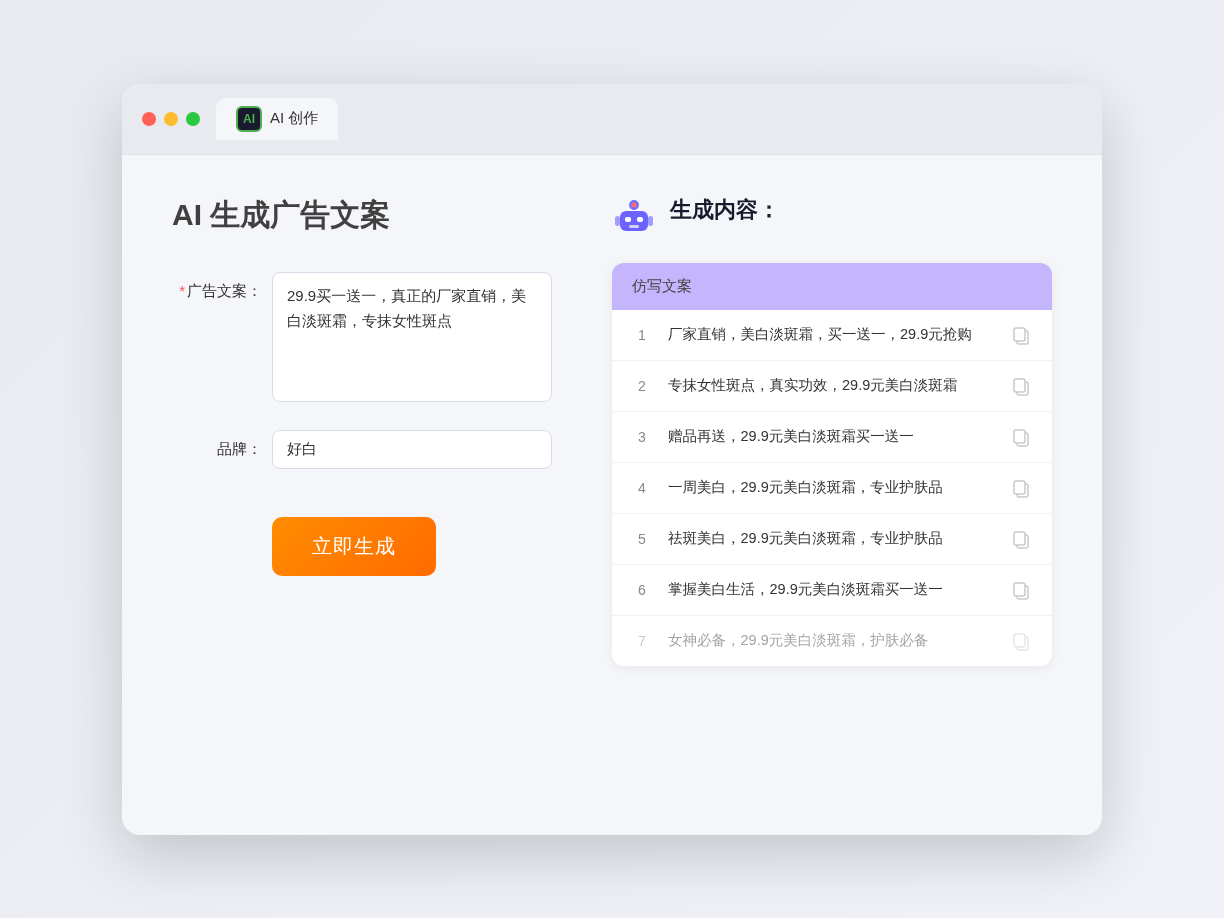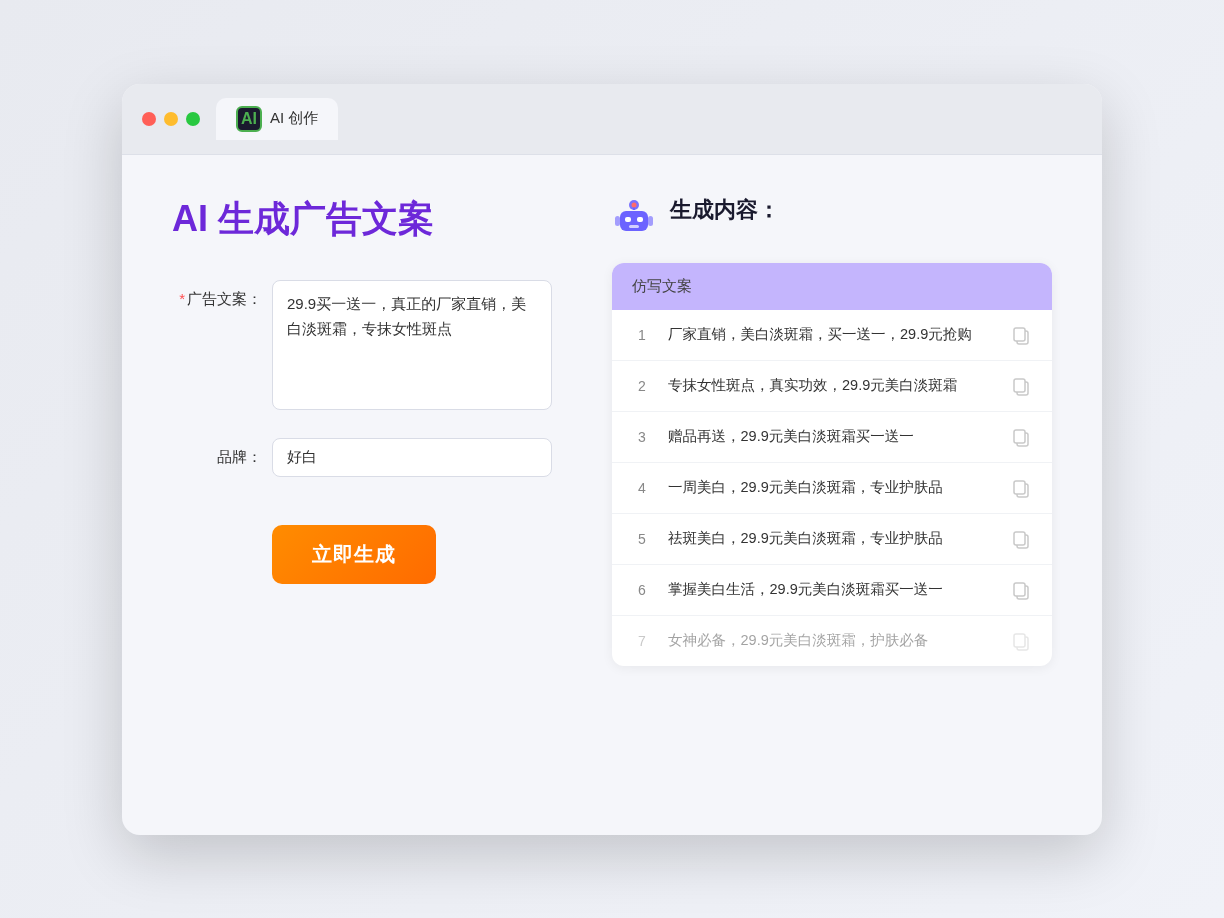--- a/index.html
+++ b/index.html
@@ -51,40 +51,40 @@
     }
     .ai-logo {
       width: 26px;
       height: 26px;
       background: #1a1a2e;
       border-radius: 6px;
       display: flex;
       align-items: center;
       justify-content: center;
       color: #4CAF50;
-      font-size: 16px;
+      font-size: 12px;
       font-weight: 900;
       border: 2px solid #4CAF50;
     }
     .content-area {
       padding: 40px 50px;
       display: flex;
       gap: 60px;
       min-height: 680px;
     }
     .left-panel {
       flex: 0 0 380px;
     }
     .right-panel {
       flex: 1;
     }
     .page-title {
-      font-size: 36px;
+      font-size: 30px;
       font-weight: 700;
-      color: #6d28d9;
+      color: #404040;
       margin-bottom: 36px;
     }
     .form-row {
       display: flex;
       align-items: flex-start;
       margin-bottom: 28px;
       gap: 10px;
     }
     .form-label {
       font-size: 15px;
@@ -116,21 +116,21 @@
     }
     .generate-btn {
       margin-top: 20px;
       margin-left: 100px;
       background: linear-gradient(135deg, #ff8c00, #ff6b00);
       color: #fff;
       border: none;
       border-radius: 10px;
       padding: 16px 40px;
       font-size: 20px;
-      font-weight: 700;
+      font-weight: 400;
       cursor: pointer;
       font-family: inherit;
       letter-spacing: 1px;
     }
     
     .right-header {
       display: flex;
       gap: 14px;
       margin-bottom: 24px;
     }

